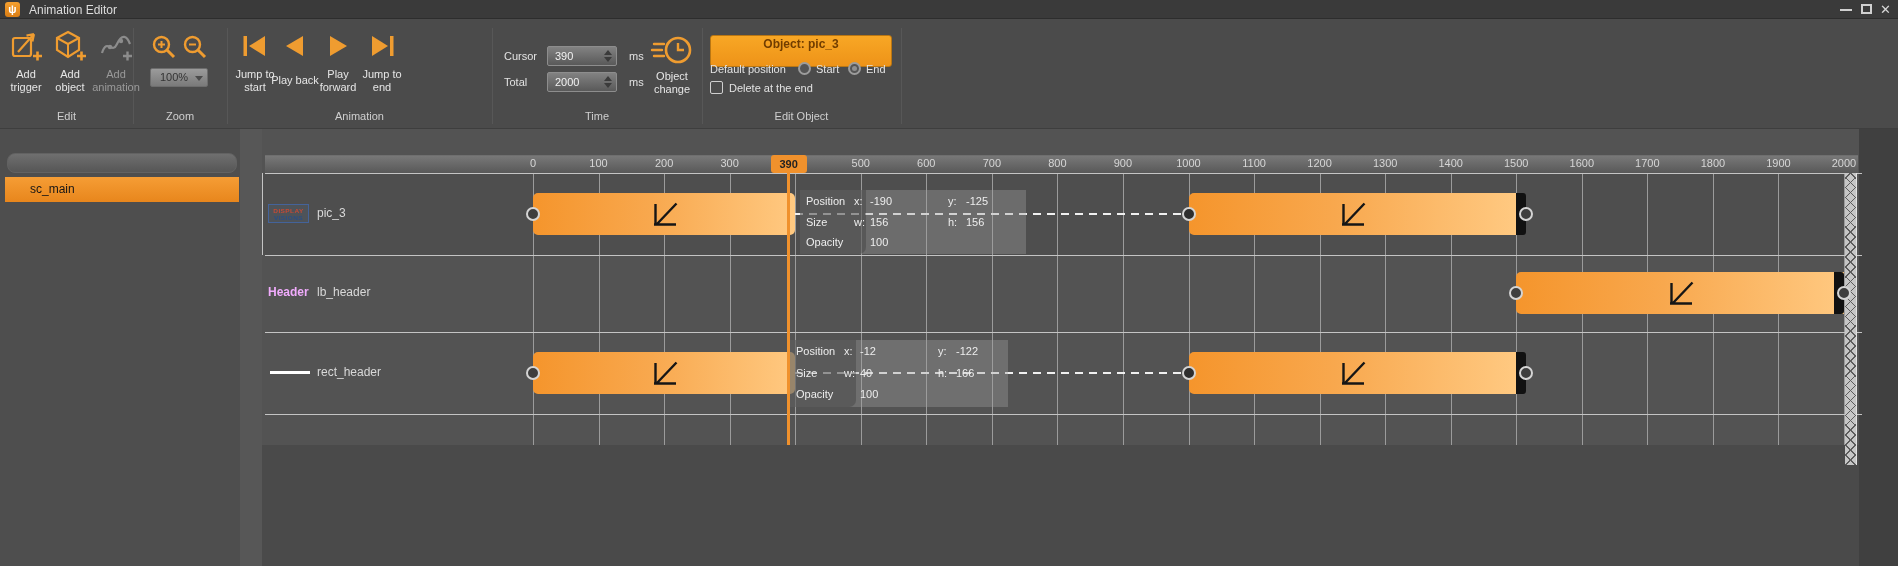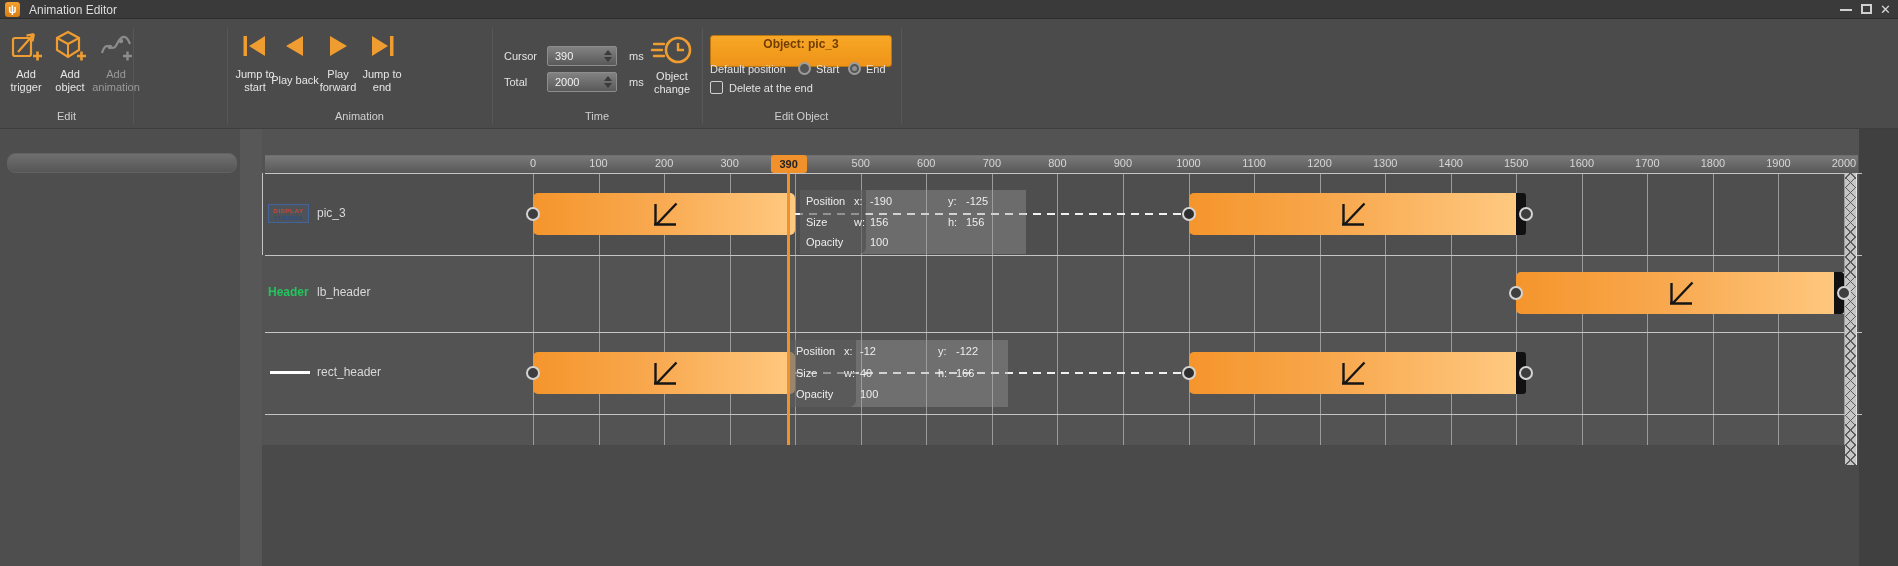--- a/index.html
+++ b/index.html
@@ -60,21 +60,21 @@
   .tick{position:absolute;top:157px;width:44px;text-align:center;font-size:11px;color:#d6d6d6;z-index:6;}
   .gridline{position:absolute;top:173px;height:272px;width:1px;background:#9b9b9b;z-index:2;}
   .hsep{position:absolute;left:265px;width:1597px;height:1px;background:#c4c4c4;z-index:3;}
   .rowtint{position:absolute;left:263px;top:174px;width:1582px;height:81px;background:rgba(0,0,0,0.05);z-index:1;}
   .rowedge{position:absolute;left:262px;top:173px;width:1px;height:82px;background:#c4c4c4;z-index:3;}
   .thumb-img{position:absolute;width:41px;height:19px;border:1px solid #44639a;background:#4e5359;z-index:4;
     text-align:center;line-height:7px;padding-top:2px;}
   .thumb-img span{display:block;font-size:6.5px;font-weight:bold;letter-spacing:0.4px;transform:scaleY(0.95);}
   .thumb-l1{color:#c64a35;}
   .thumb-l2{color:#2a4f86;}
-  .thumb-text{position:absolute;font-size:12px;font-weight:bold;color:#22c55e;z-index:4;}
+  .thumb-text{position:absolute;font-size:12px;font-weight:bold;color:#f0abfc;z-index:4;}
   .thumb-rect{position:absolute;width:40px;height:3px;background:#ffffff;z-index:4;}
   .trackname{position:absolute;font-size:12px;color:#d9d9d9;z-index:4;}
   .bar{position:absolute;height:42px;border-radius:5px;z-index:5;
     background:linear-gradient(90deg,#f5952c 0%,#f8a84e 45%,#ffc981 100%);}
   .bar.capped{border-radius:5px 0 0 5px;}
   .bar svg{position:absolute;left:50%;top:4px;margin-left:-17px;}
   .cap{position:absolute;width:10px;height:42px;background:#111;border-radius:0 3px 3px 0;z-index:5;}
   .dash{position:absolute;height:2px;z-index:4;
     background:repeating-linear-gradient(90deg,#f0f0f0 0 8px,transparent 8px 14px);}
   .handle{position:absolute;width:14px;height:14px;border-radius:50%;border:2px solid #d4d4d4;background:#3e3e3e;z-index:10;}
@@ -153,20 +153,37 @@
             </svg>
           </div>
         <div class="rlabel dis">
             <div>Add</div>
             <div>animation</div>
           </div>
       </div>
       <div class="glabel">Edit</div>
     </div>
 
+    <div class="rgroup" style="left:133px;width:94px">
+      <svg style="position:absolute;left:18px;top:15px" width="27" height="27" viewBox="0 0 27 27">
+        <circle cx="10.5" cy="10.5" r="7.5" fill="none" stroke="#ef9c30" stroke-width="2.4"></circle>
+        <path d="M16 16 L23 23" stroke="#ef9c30" stroke-width="3"></path>
+        <path d="M7 10.5 h7 M10.5 7 v7" stroke="#ef9c30" stroke-width="2"></path>
+        </svg>
+      <svg style="position:absolute;left:49px;top:15px" width="27" height="27" viewBox="0 0 27 27">
+        <circle cx="10.5" cy="10.5" r="7.5" fill="none" stroke="#ef9c30" stroke-width="2.4"></circle>
+        <path d="M16 16 L23 23" stroke="#ef9c30" stroke-width="3"></path>
+        <path d="M7 10.5 h7" stroke="#ef9c30" stroke-width="2"></path>
+        </svg>
+      <div id="zoom-dd">
+        <span>100%</span>
+        <div class="tri-dn"></div>
+      </div>
+      <div class="glabel">Zoom</div>
+    </div>
 
     <div class="rgroup" style="left:227px;width:265px">
       <div class="ritem" style="left:3px;width:50px">
         <div class="ric">
             <svg width="26" height="22" viewBox="0 0 26 22">
           <rect x="1.5" y="1" width="3.5" height="20" fill="#ef9c30"></rect>
               <polygon points="23,1 23,21 7,11" fill="#ef9c30"></polygon>
             </svg>
           </div>
         <div class="rlabel">
@@ -253,20 +270,21 @@
       <div class="radio sel" style="left:146px;top:43px"></div>
       <div class="flabel" style="left:164px;top:44px">End</div>
       <div id="chk-del"></div>
       <div class="flabel" style="left:27px;top:63px">Delete at the end</div>
       <div class="glabel">Edit Object</div>
     </div>
   </div>
 
   <div id="panel">
     <div id="panel-header"></div>
+    <div id="scene-item">sc_main</div>
   </div>
   <div id="splitter"></div>
   <div id="tl-bg"></div>
   <div id="tl-below"></div>
   <div id="right-dark"></div>
 
   <div id="tl">
     <div id="ruler"></div>
     <div id="hatch"></div>
   <div class="tick" style="left:511px">0</div>

